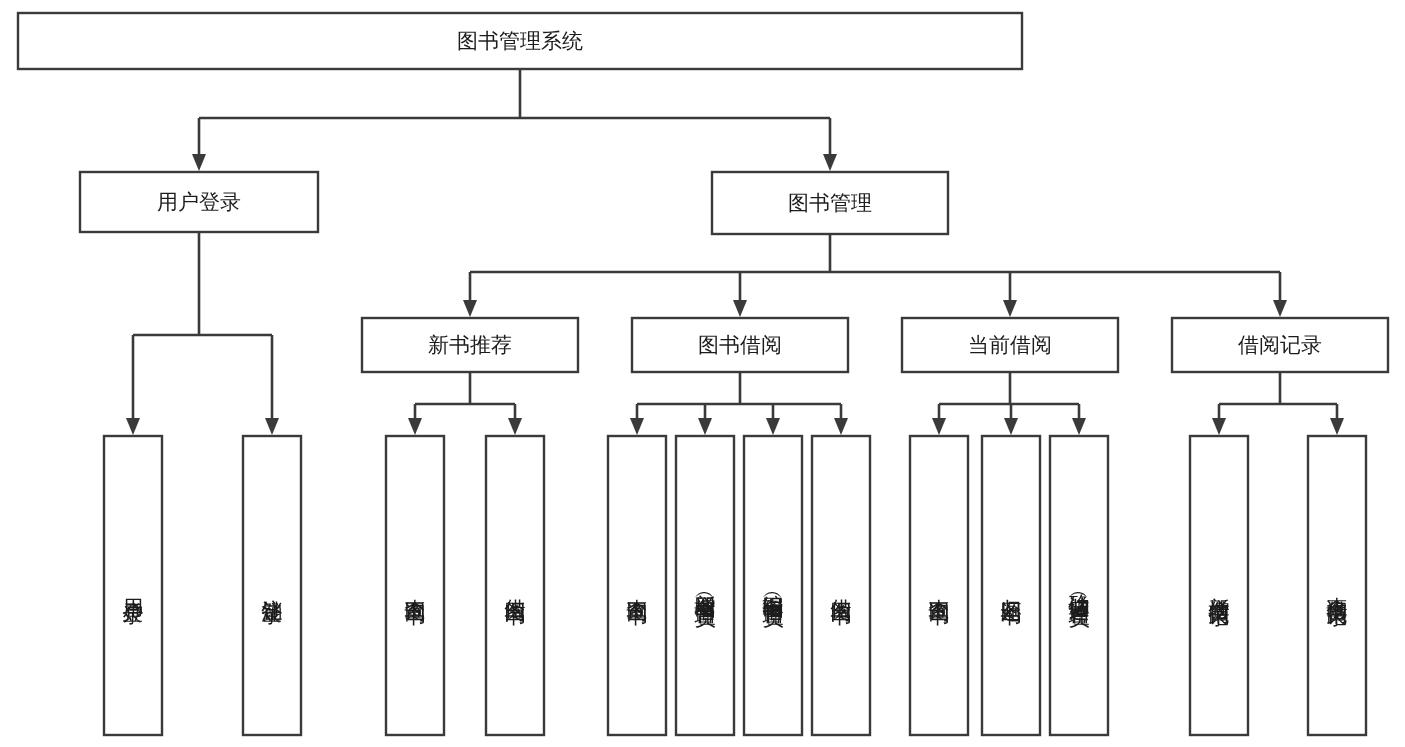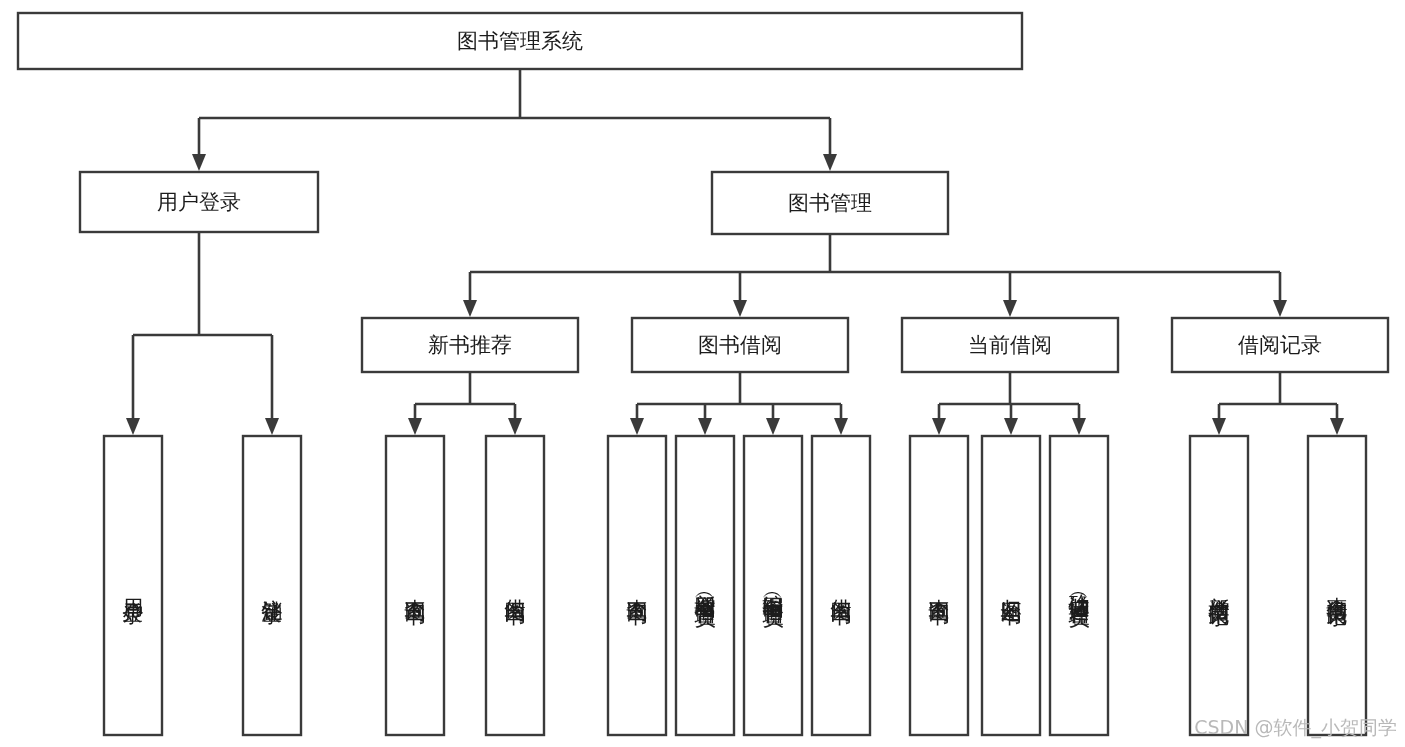--- a/index.html
+++ b/index.html
@@ -177,15 +177,14 @@
       <div class="node-label-v" style="left: 676px; top: 436px; width: 58px; height: 299px;">新增图书（管理员）</div>
       <div class="node-label-v" style="left: 744px; top: 436px; width: 58px; height: 299px;">编辑图书（管理员）</div>
       <div class="node-label-v" style="left: 812px; top: 436px; width: 58px; height: 299px;">借阅图书</div>
       <div class="node-label-v" style="left: 910px; top: 436px; width: 58px; height: 299px;">查询图书</div>
       <div class="node-label-v" style="left: 982px; top: 436px; width: 58px; height: 299px;">归还图书</div>
       <div class="node-label-v" style="left: 1050px; top: 436px; width: 58px; height: 299px;">确认归还（管理员）</div>
       <div class="node-label-v" style="left: 1190px; top: 436px; width: 58px; height: 299px;">新增借阅记录</div>
       <div class="node-label-v" style="left: 1308px; top: 436px; width: 58px; height: 299px;">查询借阅记录</div>
     </div>
 
-  <div class="watermark">CSDN @软件_小贺同学</div>
 
 </div>
 
 </body></html>

